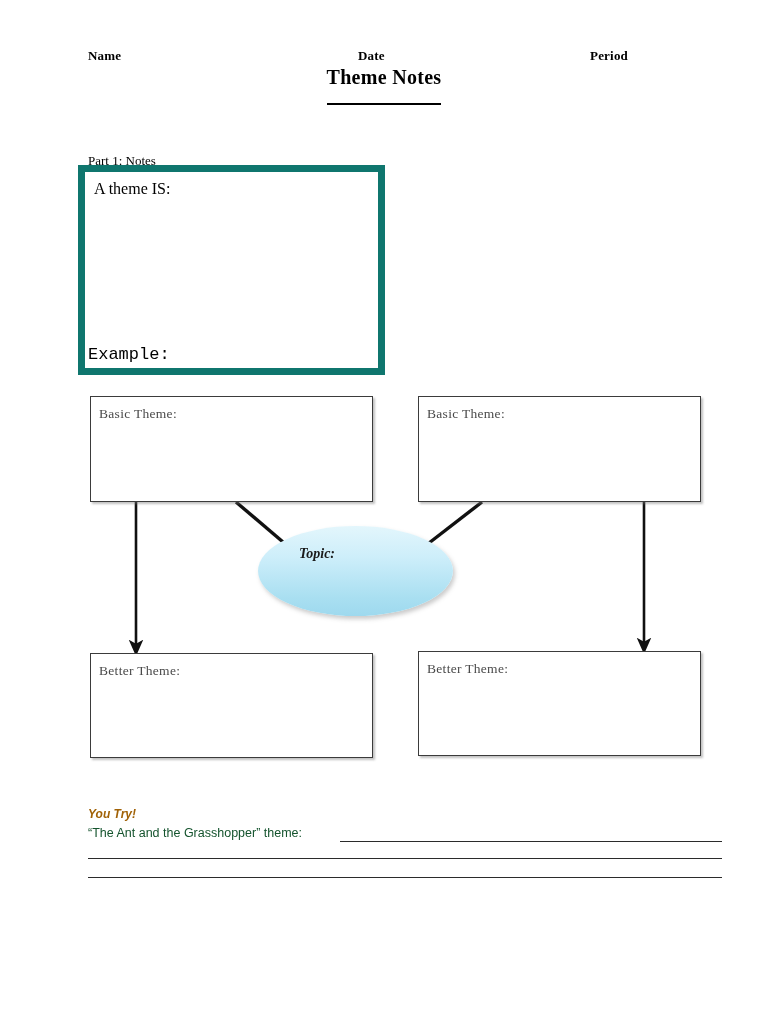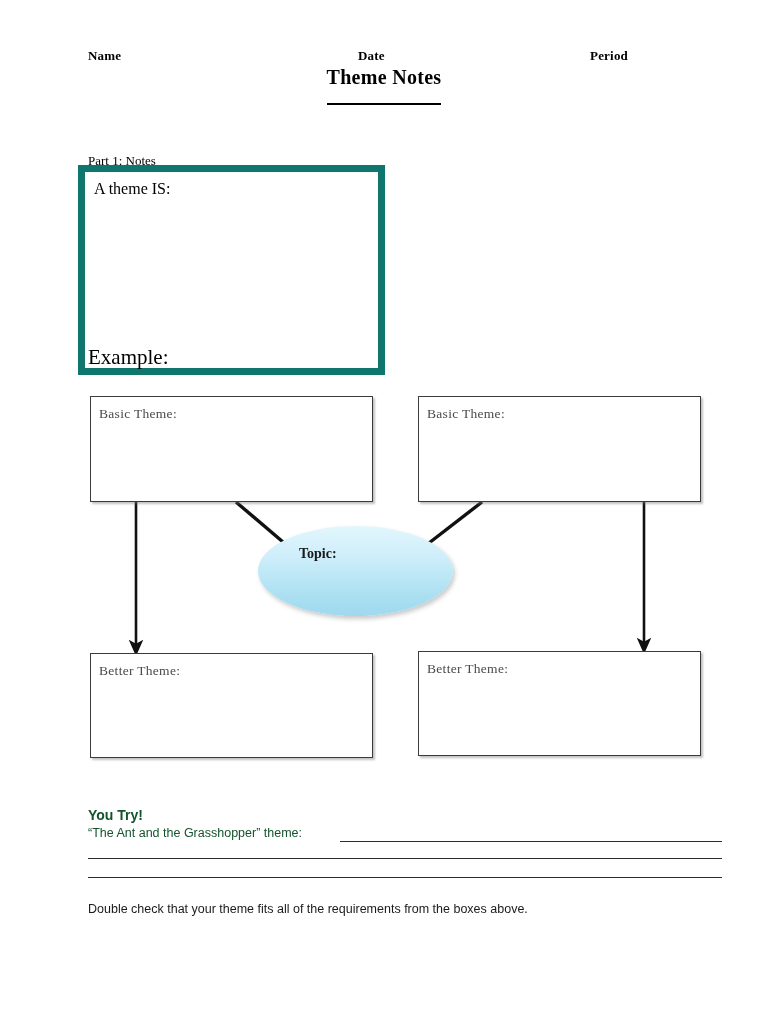--- a/index.html
+++ b/index.html
@@ -75,22 +75,22 @@
     left: 9px; top: 8px;
     font-family: "Liberation Serif", "DejaVu Serif", serif;
     font-size: 16px;
     white-space: nowrap;
   }
 
   
   .example-head {
     position: absolute;
     left: 88px; top: 345px;
-    font-family: Liberation Serif, serif;
-    font-size: 21px;
+    font-family: Liberation Mono, monospace;
+    font-size: 17px;
   }
 
   
   .thin-box {
     position: absolute;
     border: 1.5px solid #3b3b3b;
     background: #ffffff;
     box-sizing: border-box;
     box-shadow: 2px 2px 2px rgba(120,120,120,.45);
   }
@@ -126,32 +126,34 @@
     box-shadow: 2px 3px 4px rgba(140,140,140,.45);
   }
   #topic-ellipse .topic-label {
     position: absolute;
     left: 41px; top: 20px;
     font-family: "Liberation Serif", "DejaVu Serif", serif;
     font-weight: bold;
     font-size: 14px;
     color: #1a1a1a;
     white-space: nowrap;
+    font-style: italic;
   }
 
   
   .sans {
     font-family: "Liberation Sans", "DejaVu Sans", sans-serif;
   }
   #you-try {
     position: absolute;
     left: 88px; top: 807px;
-    font-size: 14px;
-    font-weight: bold;
-    color: #14532d;
+    font-size: 12px;
+    font-weight: bold;
+    color: #a16207;
+    font-style: italic;
   }
   #prompt-line {
     position: absolute;
     left: 88px; top: 826px;
     font-size: 12.5px;
     color: #14532d;
     white-space: nowrap;
   }
   .rule {
     position: absolute;
@@ -228,15 +230,14 @@
     <div class="box-label">Better Theme:</div>
   </div>
 
   <div class="sans" id="you-try">You Try!</div>
   <div class="sans" id="prompt-line">“The Ant and the Grasshopper” theme:</div>
 
   <div class="rule" id="rule-inline"></div>
   <div class="rule" id="rule-1"></div>
   <div class="rule" id="rule-2"></div>
 
-  <div class="sans" id="footnote">Double check that your theme fits all of the requirements from the boxes above.</div>
 
 </div>
 
 </body></html>

